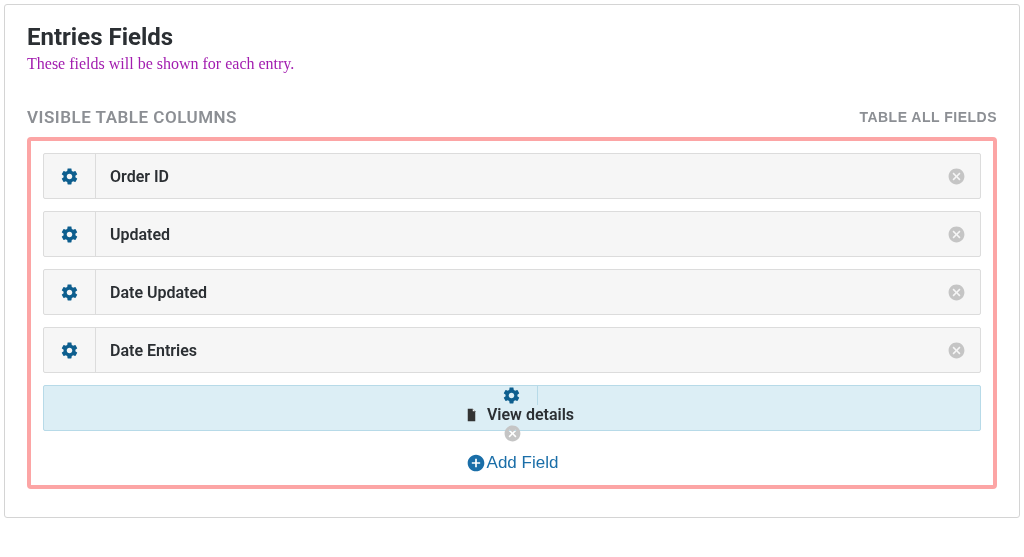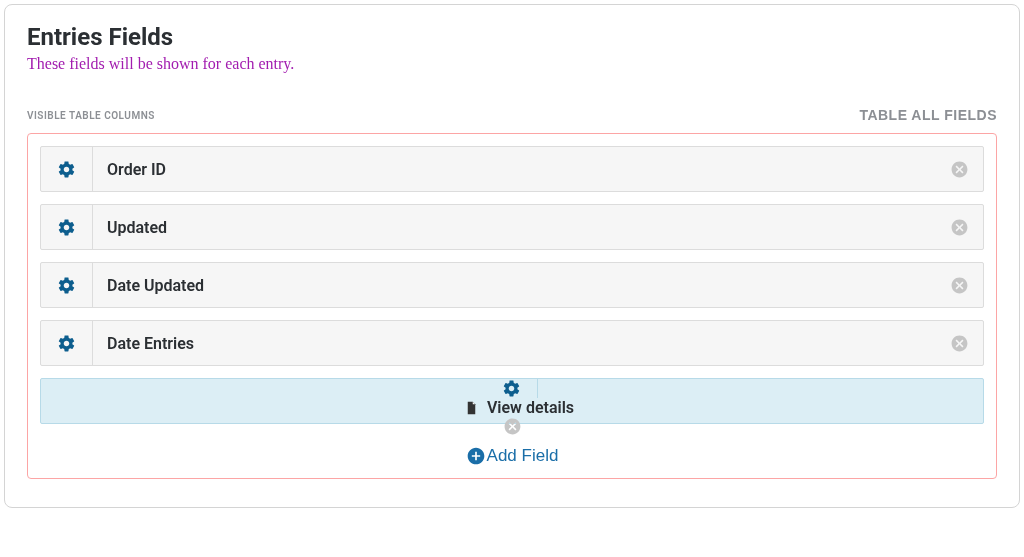--- a/index.html
+++ b/index.html
@@ -8,57 +8,57 @@
       padding: 0;
     }
     body {
       font-family: -apple-system, BlinkMacSystemFont, "Segoe UI", Roboto, Helvetica, Arial, sans-serif;
       background: #fff;
       padding: 4px;
     }
     .outer-border {
       border: 1px solid #d4d4d4;
       padding: 18px 22px 28px 22px;
-      border-radius: 8px;
+      border-radius: 3px;
     }
     .heading {
       font-size: 24px;
       font-weight: 700;
       color: #2b2f33;
       margin-bottom: 4px;
     }
     .subheading {
       font-size: 16px;
       color: #a21caf;
       margin-bottom: 34px;
       font-family: Liberation Serif, serif;
     }
     .section-header {
       display: flex;
       justify-content: space-between;
       align-items: center;
       margin-bottom: 10px;
     }
     .section-title {
-      font-size: 10px;
+      font-size: 17px;
       font-weight: 600;
       color: #8c8f94;
       letter-spacing: 0.5px;
     }
     .clear-all {
       font-size: 14px;
       font-weight: 600;
       color: #8c8f94;
       letter-spacing: 0.5px;
       cursor: pointer;
       background: none;
       border: none;
     }
     .fields-container {
-      border: 1px solid #fca5a5;
+      border: 4px solid #fca5a5;
       border-radius: 4px;
       padding: 12px;
       background: #fff;
     }
     .field-row {
       display: flex;
       align-items: center;
       background: #f6f6f6;
       border: 1px solid #dcdcdc;
       border-radius: 2px;

